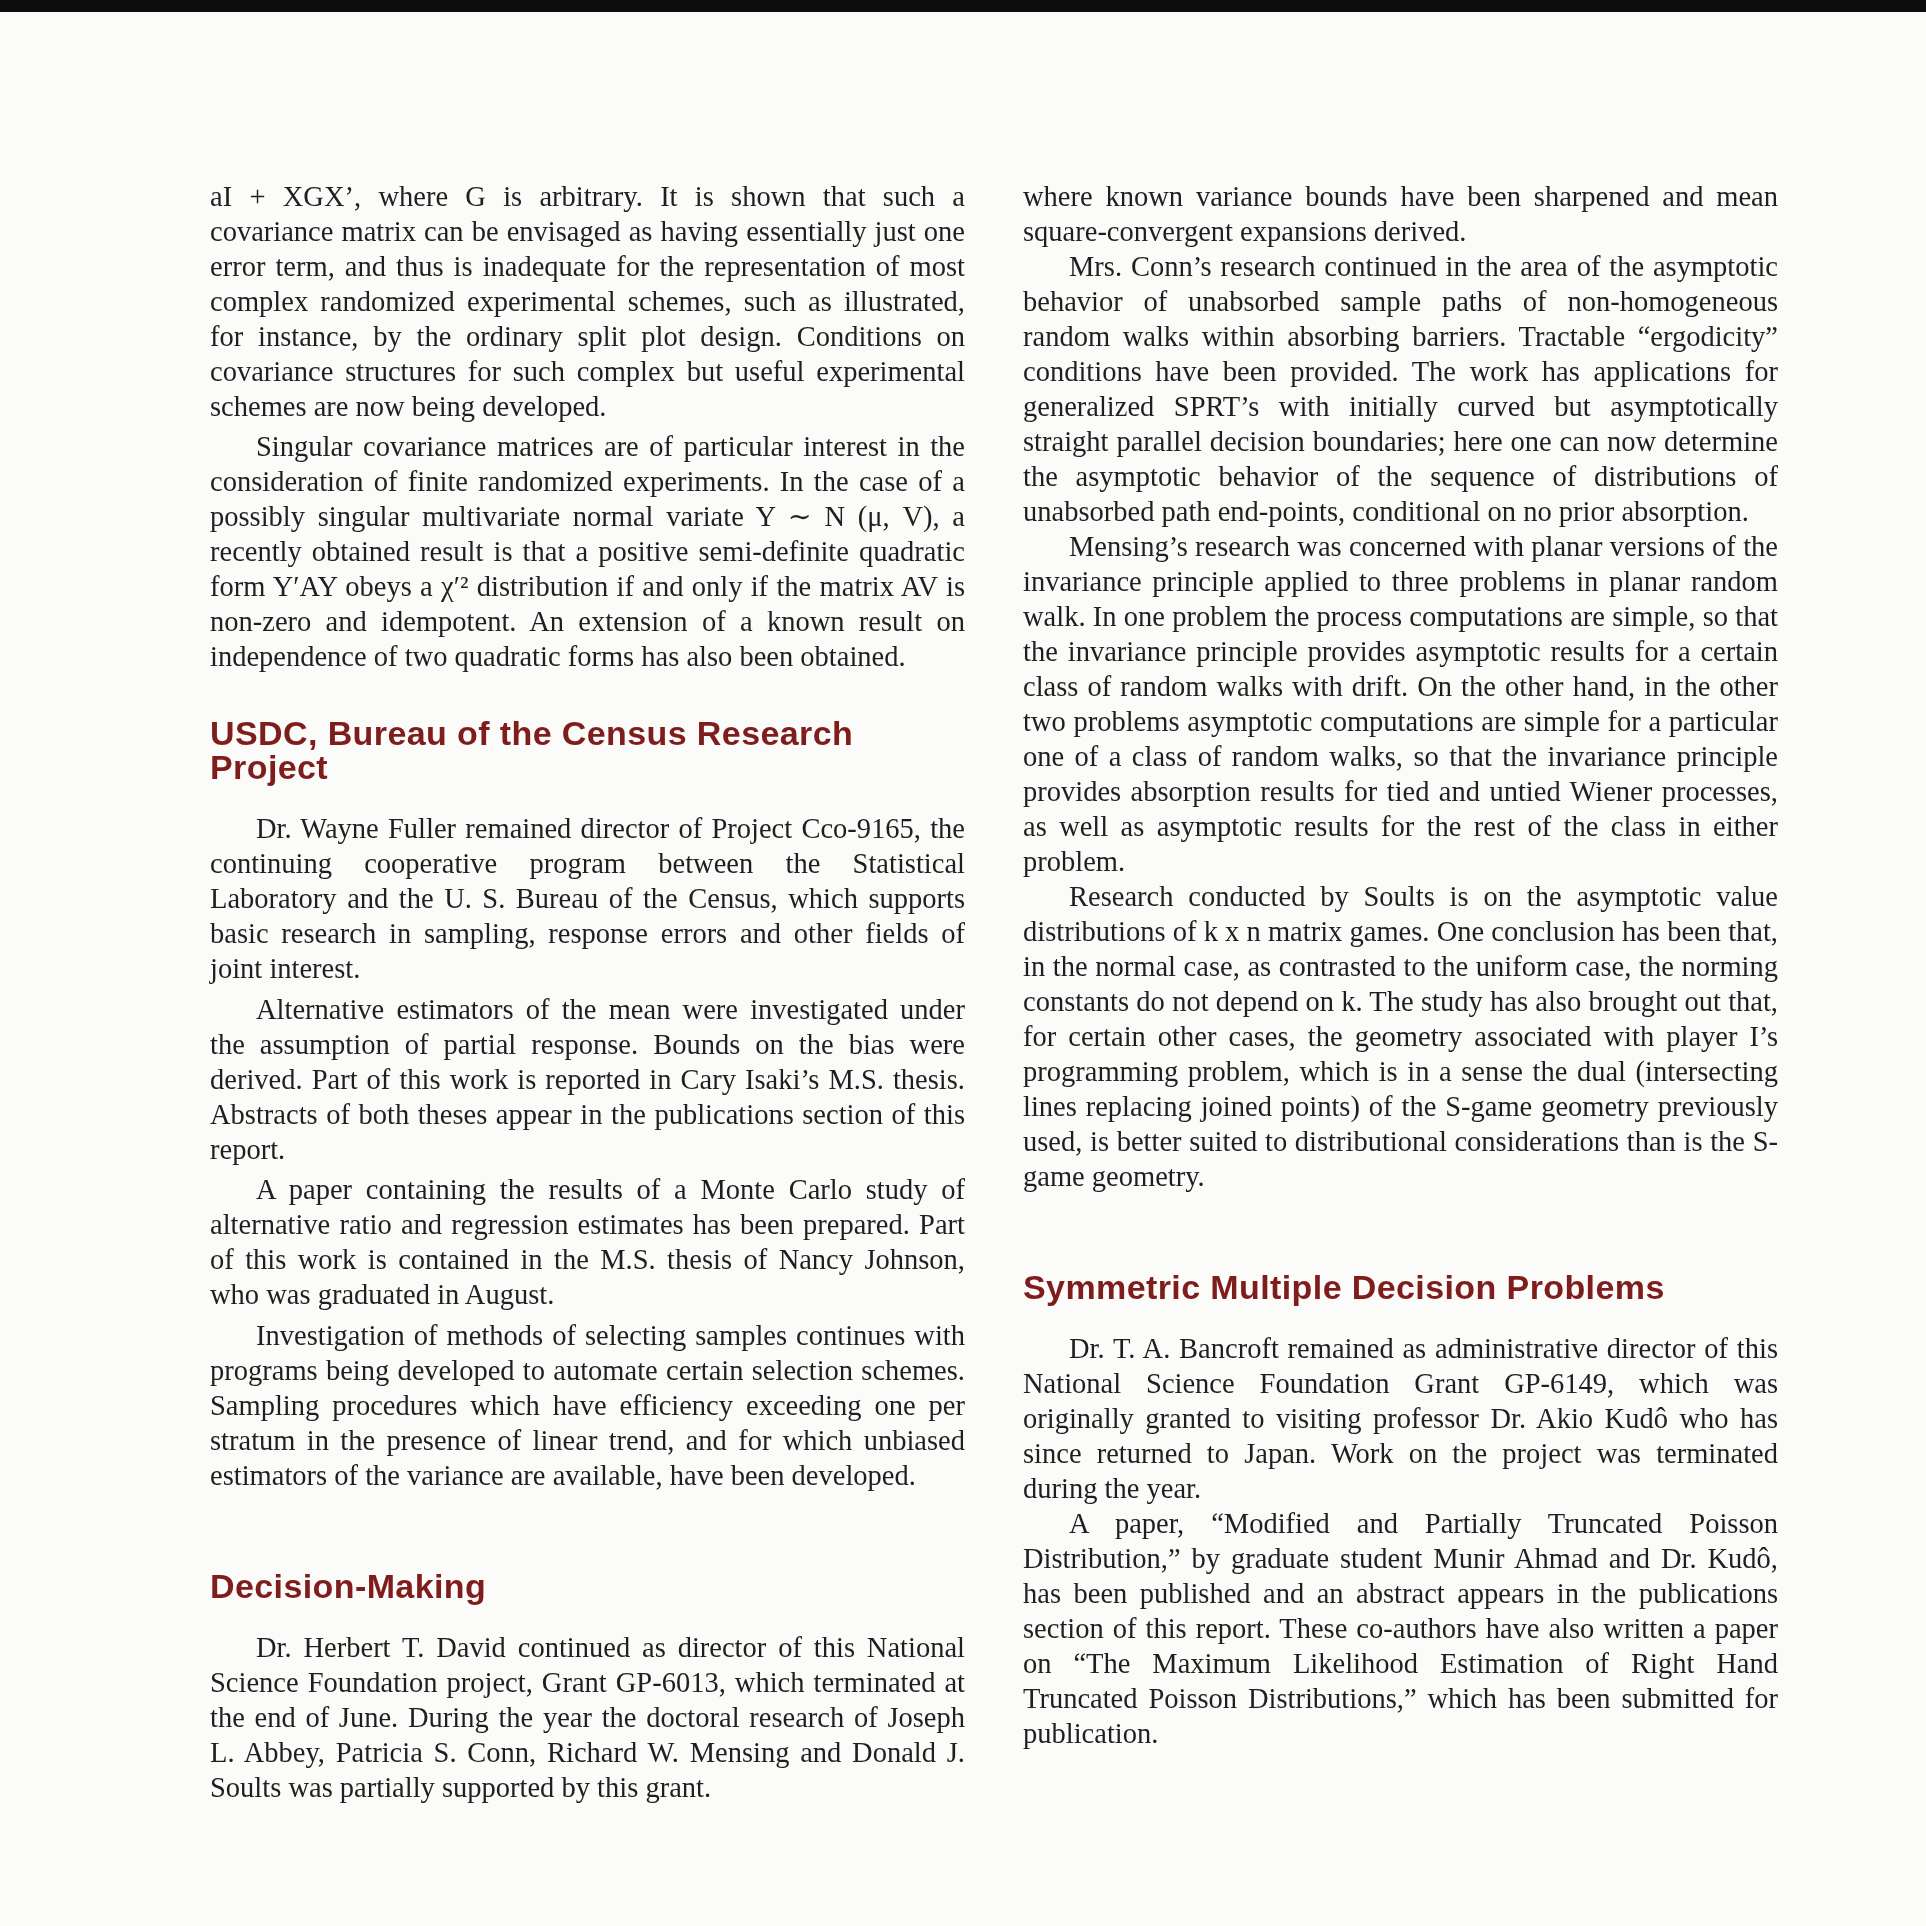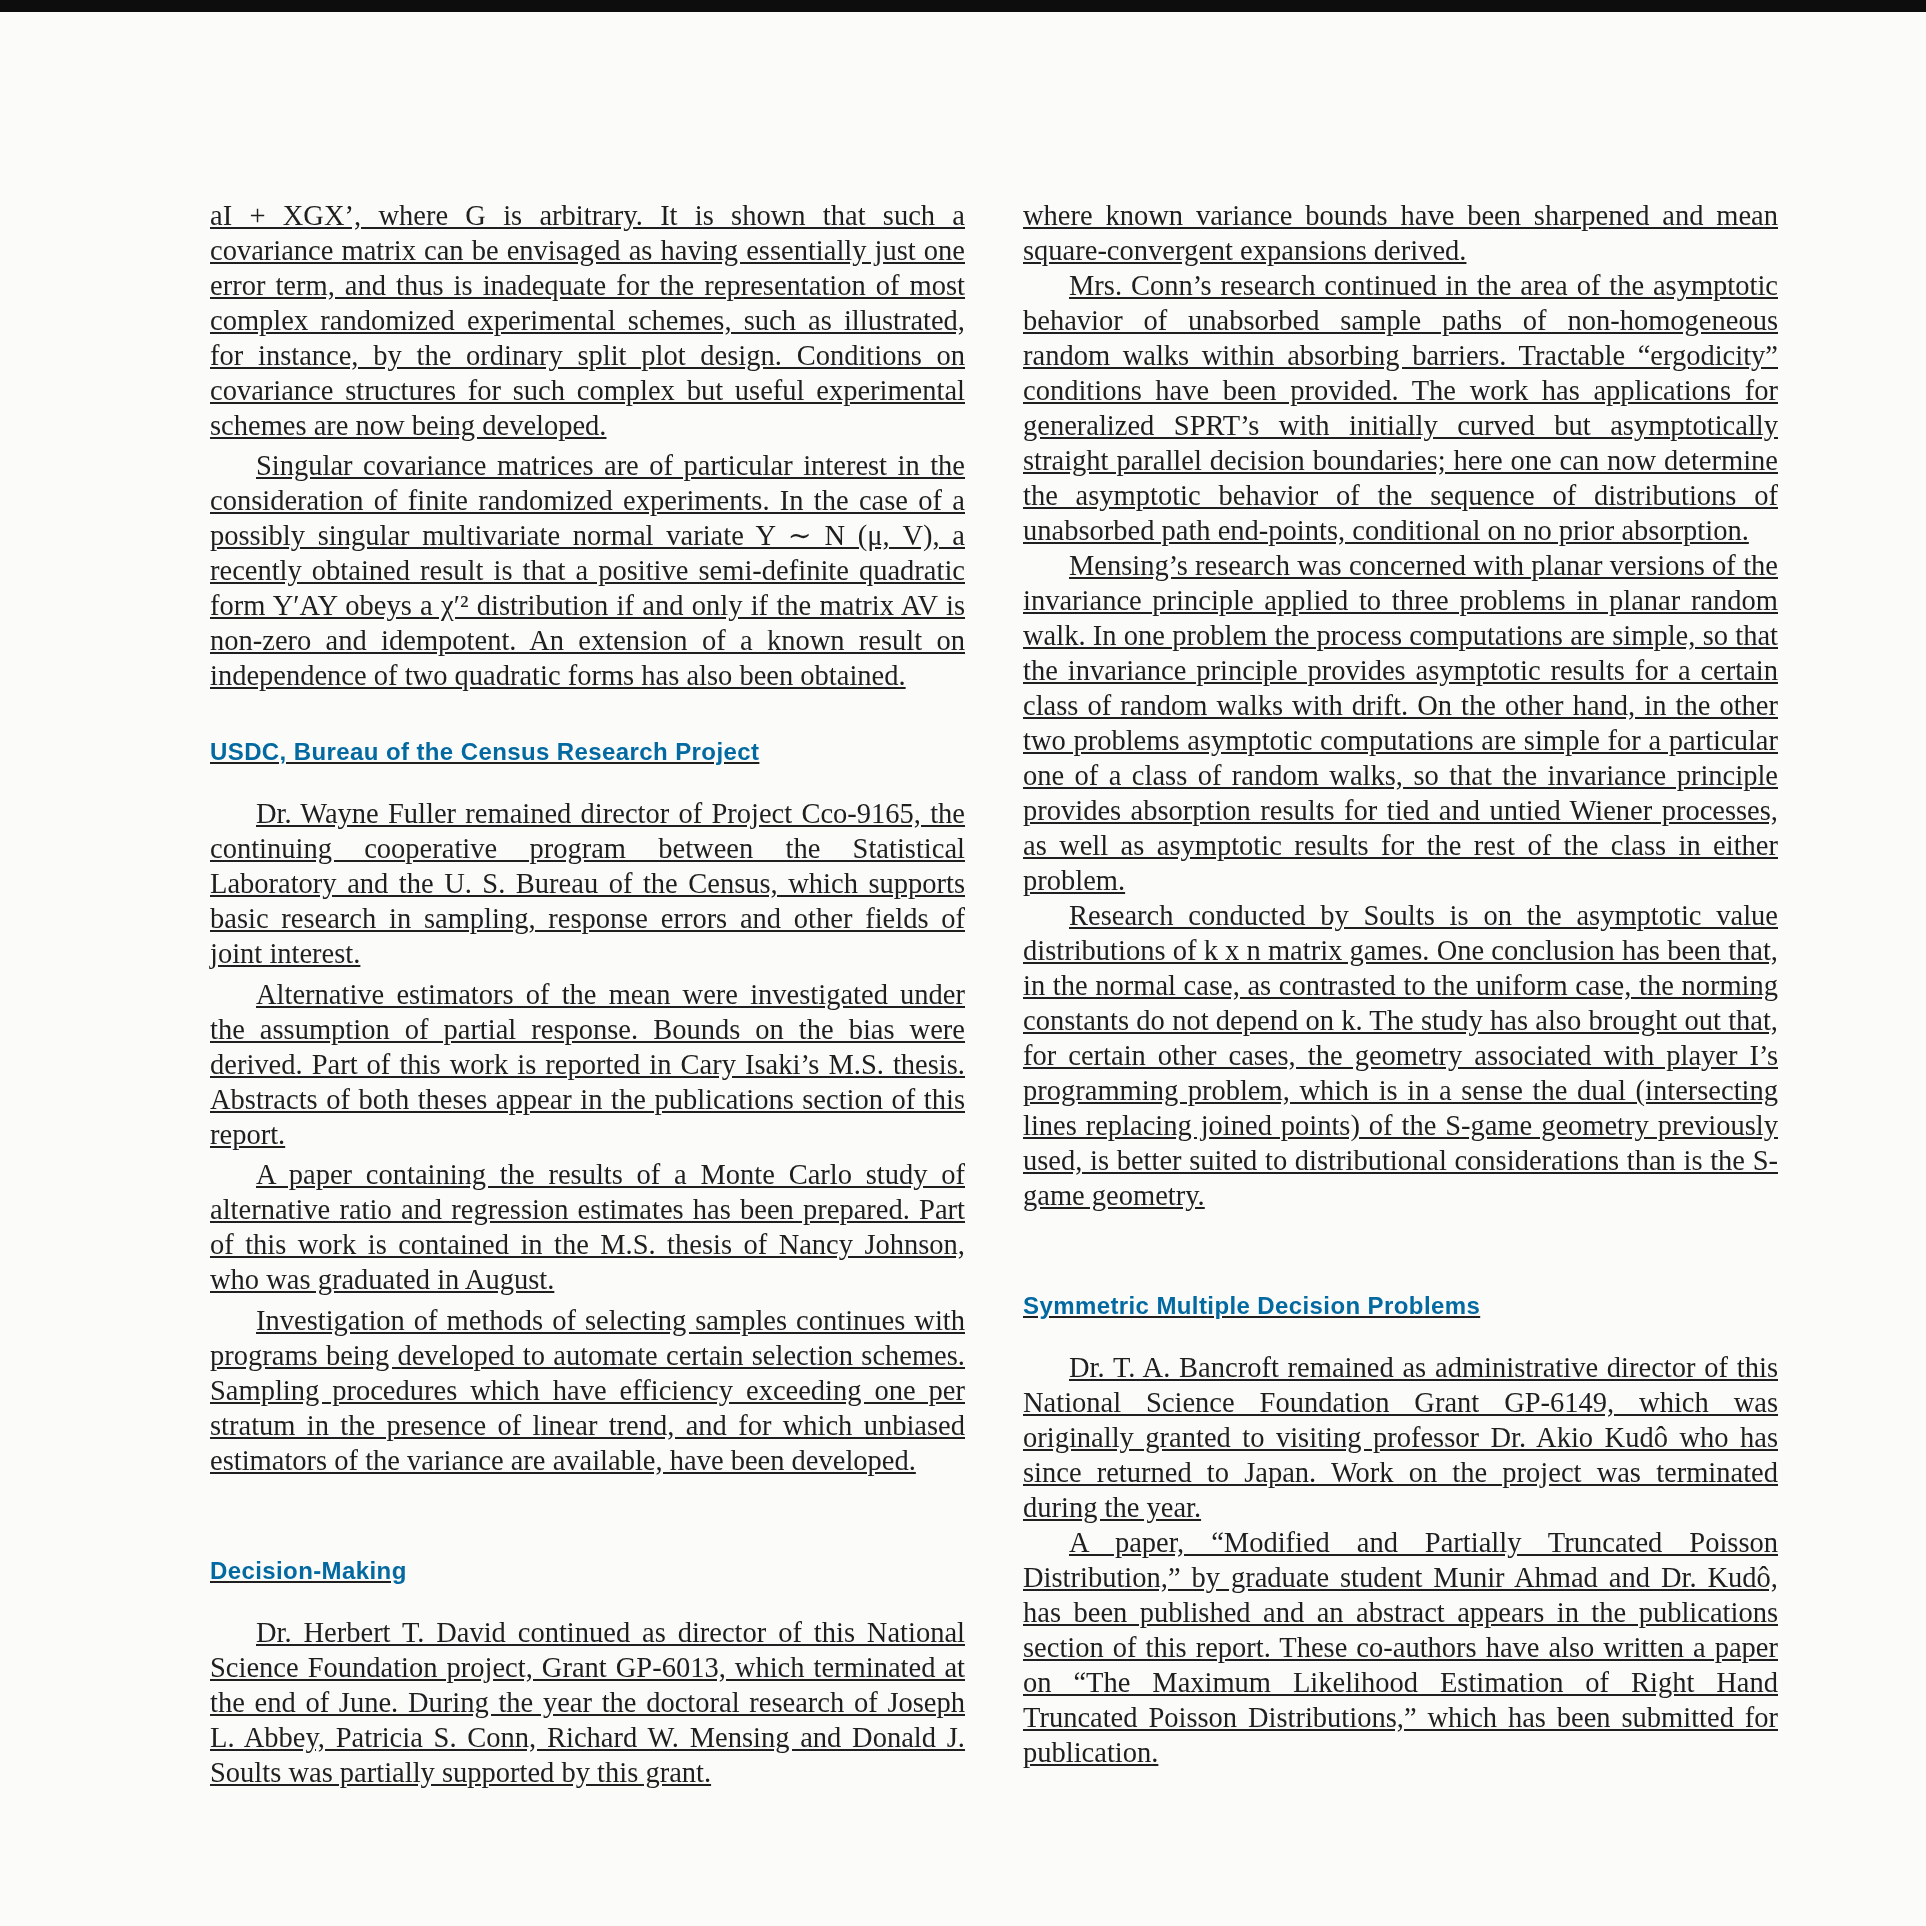--- a/index.html
+++ b/index.html
@@ -9,44 +9,43 @@
     position: relative;
     overflow: hidden;
     color: #1f1f1f;
   }
   .top-band {
     position: absolute; left: 0; top: 0; width: 1965px; height: 11.6px;
     background: #0d0d0d;
   }
   .column {
     position: absolute;
-    top: 198px;
+    top: 179px;
     width: 755px;
-    text-decoration: underline;
   }
   .col-left { left: 210px; }
   .col-right { left: 1023px; }
   p {
     font-family: "Liberation Serif", "DejaVu Serif", serif;
     font-size: 28.5px;
     line-height: 35px;
     margin: 0;
     text-align: justify;
     hyphens: manual;
   }
   p.indent { text-indent: 46px; }
   p.noindent { text-indent: 0; }
   h2 {
     font-family: "Liberation Sans", "DejaVu Sans", sans-serif;
     font-weight: bold;
-    font-size: 24px;
+    font-size: 34px;
     line-height: 34px;
     margin: 0;
     letter-spacing: 0.4px;
-    color: #0369a1;
+    color: #7f1d1d;
   }
   .section-gap { height: 42px; }
   .head-gap { height: 27px; }
 </style>
 </head>
 <body>
 
 <div class="top-band"></div>
 
 <div class="column col-left">

